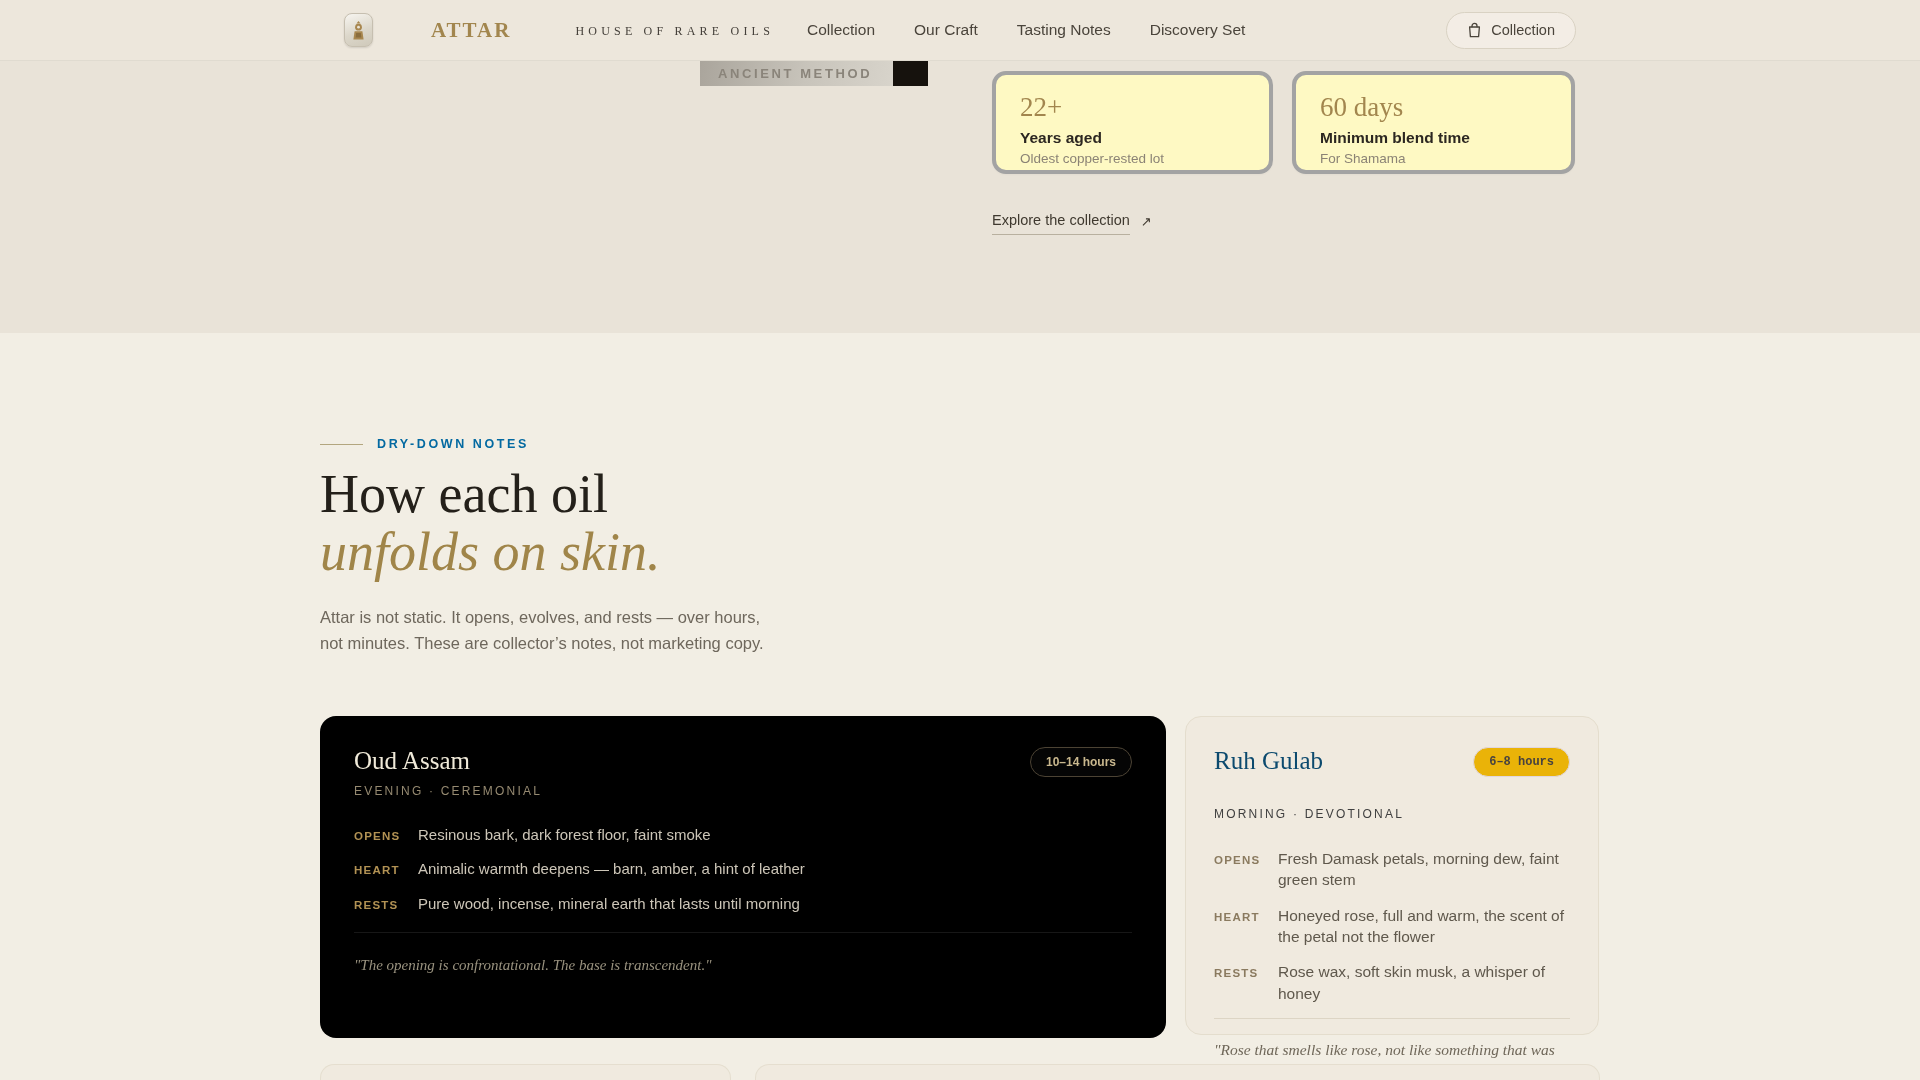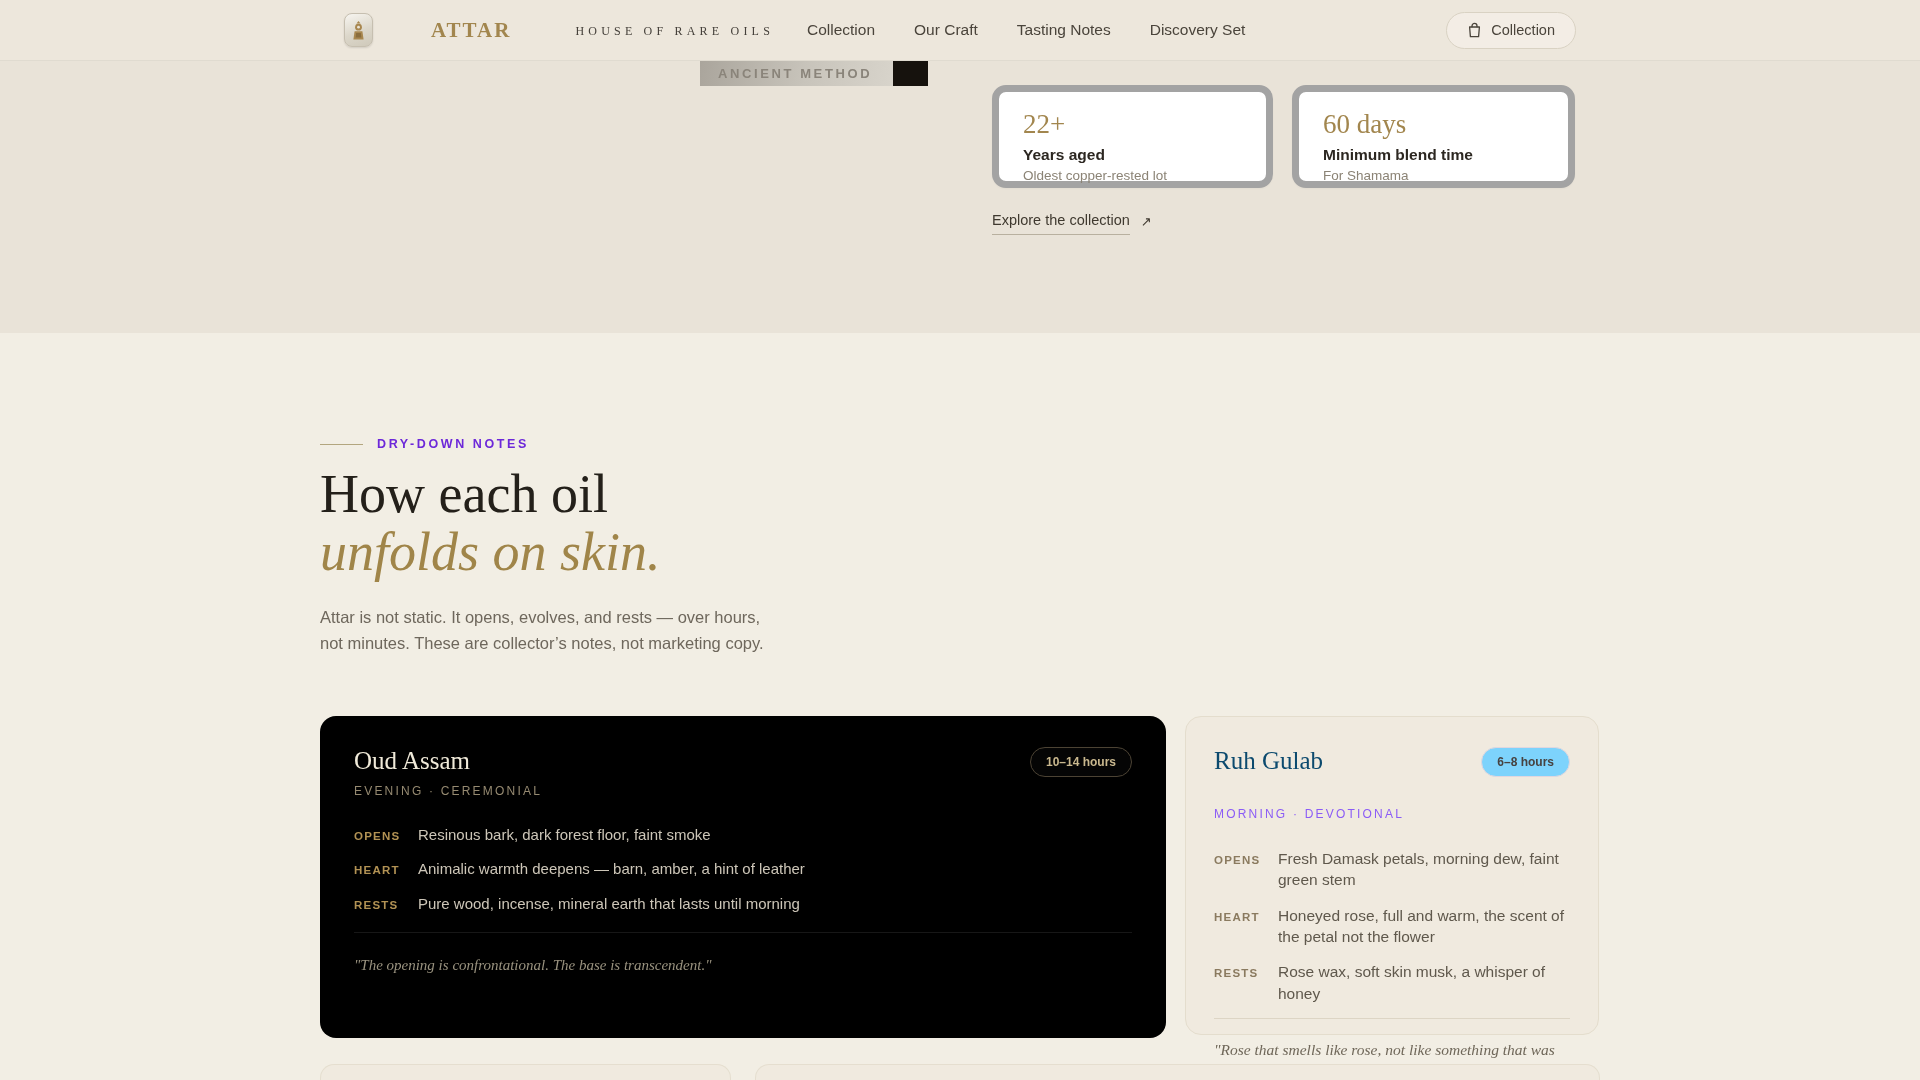--- a/index.html
+++ b/index.html
@@ -28,61 +28,61 @@
       radial-gradient(18px 10px at 20% 30%, #4a4036 0%, transparent 70%),
       radial-gradient(26px 12px at 55% 70%, #3a322a 0%, transparent 70%),
       radial-gradient(30px 14px at 80% 20%, #544a3e 0%, transparent 70%),
       radial-gradient(20px 12px at 35% 80%, #2e2username271f 0%, transparent 70%),
       linear-gradient(90deg,#191510 0%, #241e18 40%, #1d1813 70%, #2a241d 100%); }
   .hero-caption-panel { width:193px; height:100%; background:linear-gradient(100deg,#aaa59c 0%,#c8c4bb 55%,#d8d4cb 100%);
     display:flex; align-items:center; padding-left:18px; }
   .hero-caption-panel span { font-size:13px; font-weight:bold; letter-spacing:2.6px; color:#8a847a; }
   .hero-dark-block { width:35px; height:100%; background:#16120d; }
 
-  .stat-card { position:absolute; top:85px; height:103px; background:#ffffff; border:7px solid #a3a3a3;
+  .stat-card { position:absolute; top:71px; height:103px; background:#fef9c3; border:4px solid #a3a3a3;
     border-radius:14px; padding:17px 24px; box-shadow:0 1px 2px rgba(0,0,0,0.03); }
   .stat-card.first { left:992px; width:281px; }
   .stat-card.second { left:1292px; width:283px; }
   .stat-value { font-family:"Liberation Serif", serif; font-size:27px; color:#a2864e; }
   .stat-label { font-size:15.5px; font-weight:bold; color:#2c2721; margin-top:6px; }
   .stat-sub { font-size:13.5px; color:#8b8375; margin-top:4px; }
 
   .explore-link { position:absolute; left:992px; top:212px; display:flex; align-items:center; font-size:14.5px; color:#3f392f; text-decoration:none; cursor:pointer; }
   .explore-text { border-bottom:1px solid #b8b09f; padding-bottom:6px; }
   .explore-arrow { margin-left:11px; font-size:13px; margin-top:-4px; }
 
   
   .notes-section { padding-top:104px; }
   .container { width:1280px; margin:0 auto; }
 
   .eyebrow { display:flex; align-items:center; gap:14px; }
   .eyebrow-line { width:43px; height:1px; background:#b3a67f; }
-  .eyebrow-text { font-size:12.5px; font-weight:bold; letter-spacing:2.6px; color:#6d28d9; }
+  .eyebrow-text { font-size:12.5px; font-weight:bold; letter-spacing:2.6px; color:#0369a1; }
 
   .headline { margin-top:14px; font-family:"Liberation Serif", serif; font-weight:400; font-size:54px; line-height:1.08; color:#24201a; }
   .headline .accent-line { font-style:italic; color:#a08549; }
 
   .section-desc { margin-top:22px; width:460px; font-size:16.5px; line-height:1.58; color:#6e675c; }
 
   .cards-row { margin-top:60px; display:flex; gap:19px; align-items:flex-start; }
 
   .oil-card { border-radius:16px; }
   .oil-card.dark { width:846px; height:322px; background:#000000; padding:31px 34px; }
   .oil-card.light { width:414px; height:319px; background:#f0eadf; border:1px solid #e4ddcd; padding:30px 28px; }
 
   .card-head { display:flex; justify-content:space-between; align-items:flex-start; }
   .oil-title { font-family:"Liberation Serif", serif; font-weight:400; font-size:25px; }
   .dark .oil-title { color:#f0ead9; }
   .light .oil-title { color:#0c4a6e; }
   .duration-badge { border-radius:999px; font-size:12px; font-weight:bold; padding:7px 15px; white-space:nowrap; }
   .dark .duration-badge { border:1px solid #4c4334; color:#c9b88e; background:rgba(255,255,255,0.02); }
-  .light .duration-badge { background:#7dd3fc; color:#474240; border:1px solid #e0d7df; }
+  .light .duration-badge { background:#eab308; color:#474240; border:1px solid #e0d7df;font-family:Liberation Mono, monospace; }
   .oil-context { margin-top:9px; font-size:12px; letter-spacing:2.2px; }
   .dark .oil-context { color:#968a71; }
-  .light .oil-context { color:#8b5cf6;margin-top:32px; }
+  .light .oil-context { color:#404040;margin-top:32px; }
 
   .note-rows { margin-top:27px; }
   .note-row { display:grid; grid-template-columns:52px 1fr; column-gap:12px; align-items:baseline; margin-bottom:14px; }
   .note-stage { font-size:11.5px; font-weight:bold; letter-spacing:1.2px; }
   .dark .note-stage { color:#b29254; }
   .light .note-stage { color:#8a7a5f; }
   .note-text { font-size:15px; line-height:1.38; }
   .dark .note-text { color:#cdc6b8; }
   .light .note-text { font-size:15.5px; color:#5f584c; }
 

